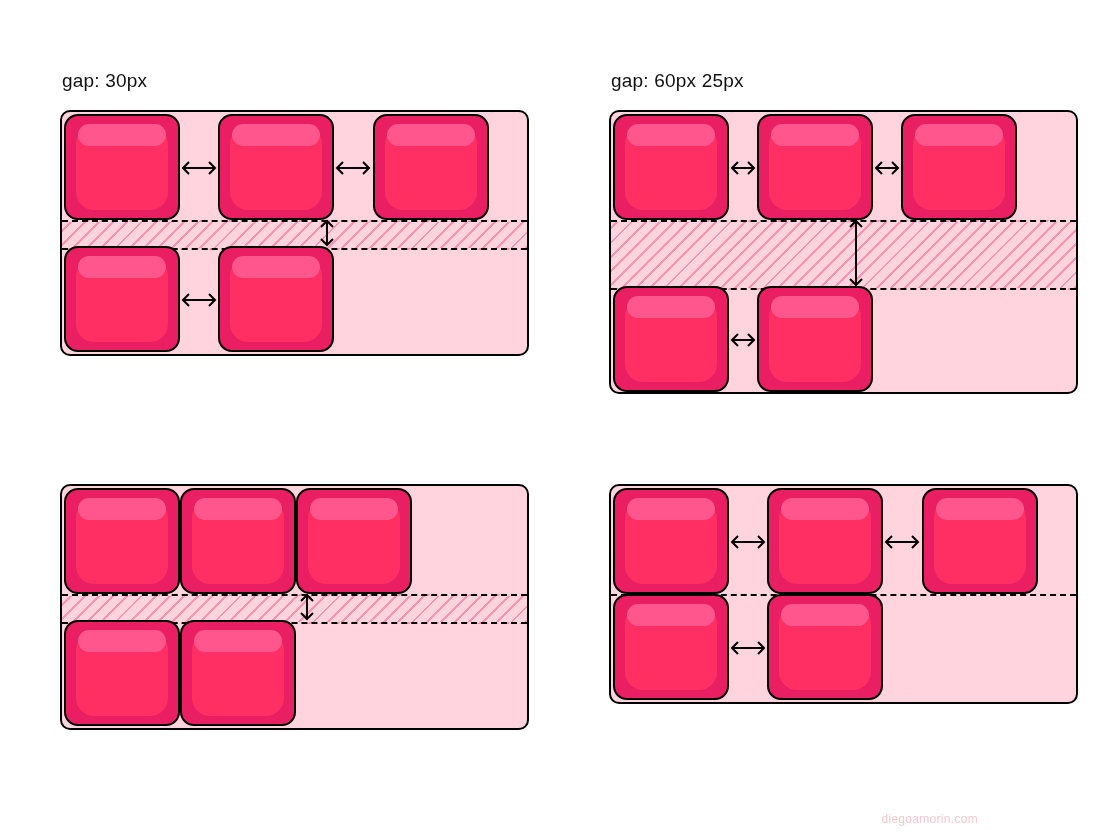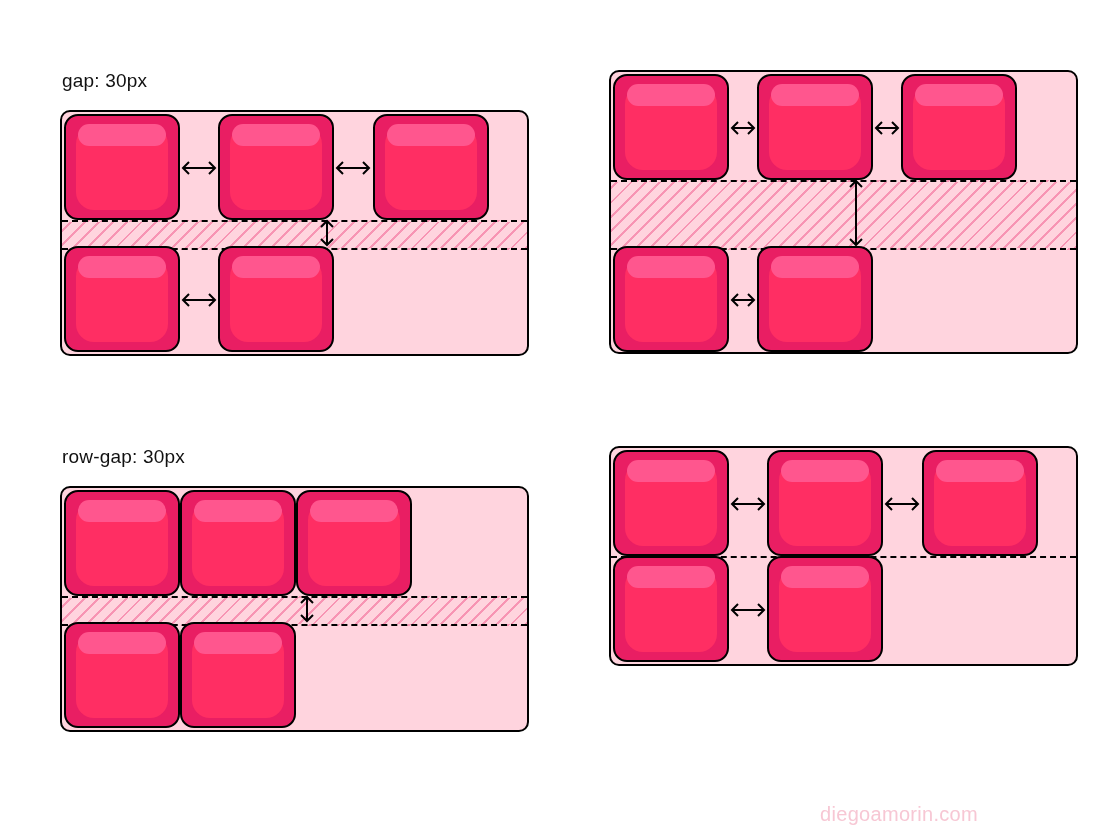--- a/index.html
+++ b/index.html
@@ -13,21 +13,21 @@
   .brick::before{content:"";position:absolute;inset:10px 10px 8px 10px;border-radius:18px;background:#FF2E63;}
   
   .brick::after{content:"";position:absolute;left:12px;right:12px;top:8px;height:22px;border-radius:11px;background:#FF568E;}
   .hatch{position:absolute;left:0;right:0;border-top:2px dashed #000;border-bottom:2px dashed #000;
          background-image:repeating-linear-gradient(-45deg,rgba(233,30,99,.35) 0 2px,transparent 2px 10px);
          z-index:1;}
   .dashLine{position:absolute;left:0;right:0;border-top:2px dashed #000;height:0;z-index:1;}
   .arrowH{position:absolute;height:18px;z-index:5;pointer-events:none;}
   .arrowH svg,.arrowV svg{width:100%;height:100%;display:block;}
   .arrowV{position:absolute;width:18px;z-index:5;pointer-events:none;}
-  .attrib{position:absolute;right:22px;bottom:14px;font-size:20px;color:#F7C7D4;font-weight:500;letter-spacing:.3px;}
+  .attrib{position:absolute;right:22px;bottom:14px;font-size:12px;color:#F7C7D4;font-weight:500;letter-spacing:.3px;}
 </style>
 </head>
 <body>
 
 <div class="page">
   <div class="grid">
 
     <div class="panel">
       <p class="label">gap: 30px</p>
       <div class="container">
@@ -67,20 +67,21 @@
           <svg viewBox="0 0 18 28">
               <line x1="9" y1="2" x2="9" y2="26" stroke="#000" stroke-width="2"></line>
               <polyline points="3,8 9,2 15,8" fill="none" stroke="#000" stroke-width="2"></polyline>
               <polyline points="3,20 9,26 15,20" fill="none" stroke="#000" stroke-width="2"></polyline>
             </svg>
         </span>
       </div>
     </div>
 
     <div class="panel">
+      <p class="label">gap: 60px 25px</p>
       <div class="container" style="height:280px;">
         <div class="hatch" style="top:108px;height:66px;"></div>
         <div class="brick" style="left:2px;top:2px;"></div>
         <div class="brick" style="left:146px;top:2px;"></div>
         <div class="brick" style="left:290px;top:2px;"></div>
         <div class="brick" style="left:2px;top:174px;"></div>
         <div class="brick" style="left:146px;top:174px;"></div>
         <span class="arrowH" style="left:119px;top:47px;width:26px;">
           <svg viewBox="0 0 26 18">
               <line x1="2" y1="9" x2="24" y2="9" stroke="#000" stroke-width="2"></line>
@@ -106,21 +107,20 @@
           <svg viewBox="0 0 18 68">
               <line x1="9" y1="2" x2="9" y2="66" stroke="#000" stroke-width="2"></line>
               <polyline points="3,8 9,2 15,8" fill="none" stroke="#000" stroke-width="2"></polyline>
               <polyline points="3,60 9,66 15,60" fill="none" stroke="#000" stroke-width="2"></polyline>
             </svg>
         </span>
       </div>
     </div>
 
     <div class="panel">
-      <p class="label">row-gap: 30px</p>
       <div class="container">
         <div class="hatch" style="top:108px;height:26px;"></div>
         <div class="brick" style="left:2px;top:2px;"></div>
         <div class="brick" style="left:118px;top:2px;"></div>
         <div class="brick" style="left:234px;top:2px;"></div>
         <div class="brick" style="left:2px;top:134px;"></div>
         <div class="brick" style="left:118px;top:134px;"></div>
         <span class="arrowV" style="left:236px;top:107px;height:28px;">
           <svg viewBox="0 0 18 28">
               <line x1="9" y1="2" x2="9" y2="26" stroke="#000" stroke-width="2"></line>

